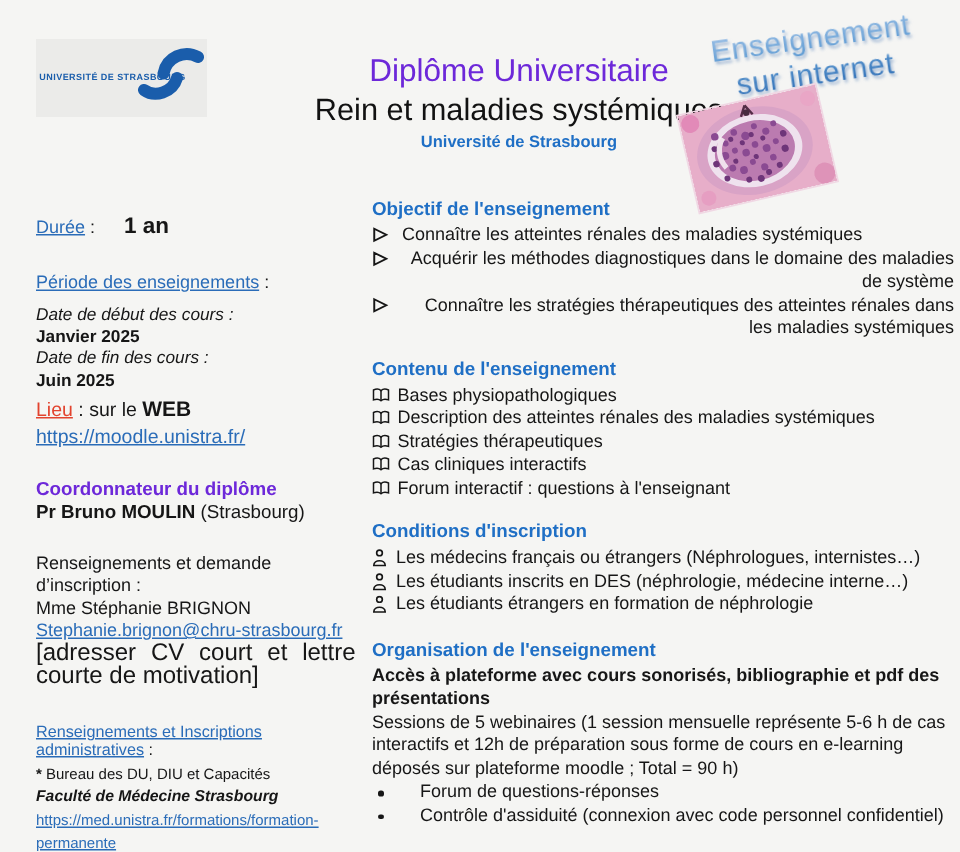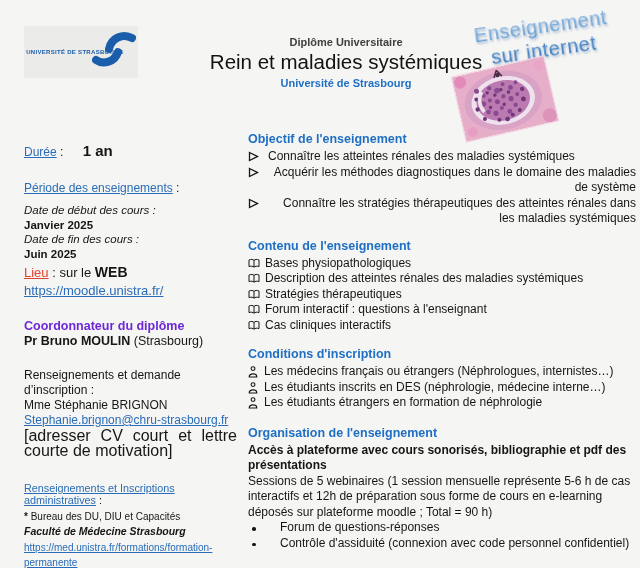--- a/index.html
+++ b/index.html
@@ -13,21 +13,21 @@
     position:absolute; left:24px; top:26px; width:114px; height:52px;
     background:#ebebe9; display:flex; align-items:center; justify-content:center; gap:2px;
   }
   .logo-text{
     font-size:6px; font-weight:bold; color:#1a5dab; letter-spacing:.3px; white-space:nowrap;
   }
   .logo-mark{ margin-left:-34px; margin-top:-2px;}
   .titleblock{
     position:absolute; left:186px; top:36px; width:320px; text-align:center;
   }
-  .title-small{ font-size:11px; font-weight:bold; color:#404040; }
+  .title-small{ font-size:21px; font-weight:normal; color:#6d28d9; }
   .title-main{ font-size:20.5px; color:#121212; margin-top:2px; }
   .title-sub{ font-size:11px; font-weight:bold; color:#1f6fc5; margin-top:3px; }
   .banner{
     position:absolute; left:462px; top:14px; width:160px; text-align:center;
     transform:rotate(-8deg);
     font-size:20px; line-height:24px; letter-spacing:.5px;
     background:linear-gradient(#9cc0e6 0%, #5e9bd3 45%, #2f6db4 100%);
     -webkit-background-clip:text; background-clip:text; color:transparent;
     filter:drop-shadow(1.5px 2px 1px rgba(130,160,200,.75));
   }
@@ -247,30 +247,30 @@
         </span>
       <span>Stratégies thérapeutiques</span>
     </div>
     <div class="brow">
       <span class="bicon book">
           <svg width="12" height="11" viewBox="0 0 12 11">
             <path d="M1 2 C3 1 5 1.4 6 2.4 C7 1.4 9 1 11 2 L11 8.6 C9 7.8 7 8.2 6 9.2 C5 8.2 3 7.8 1 8.6 Z" fill="none" stroke="#161616" stroke-width="1"></path>
             <line x1="6" y1="2.4" x2="6" y2="9.2" stroke="#161616" stroke-width="1"></line>
           </svg>
         </span>
+      <span>Cas cliniques interactifs</span>
+    </div>
+    <div class="brow">
+      <span class="bicon book">
+          <svg width="12" height="11" viewBox="0 0 12 11">
+            <path d="M1 2 C3 1 5 1.4 6 2.4 C7 1.4 9 1 11 2 L11 8.6 C9 7.8 7 8.2 6 9.2 C5 8.2 3 7.8 1 8.6 Z" fill="none" stroke="#161616" stroke-width="1"></path>
+            <line x1="6" y1="2.4" x2="6" y2="9.2" stroke="#161616" stroke-width="1"></line>
+          </svg>
+        </span>
       <span>Forum interactif : questions à l'enseignant</span>
-    </div>
-    <div class="brow">
-      <span class="bicon book">
-          <svg width="12" height="11" viewBox="0 0 12 11">
-            <path d="M1 2 C3 1 5 1.4 6 2.4 C7 1.4 9 1 11 2 L11 8.6 C9 7.8 7 8.2 6 9.2 C5 8.2 3 7.8 1 8.6 Z" fill="none" stroke="#161616" stroke-width="1"></path>
-            <line x1="6" y1="2.4" x2="6" y2="9.2" stroke="#161616" stroke-width="1"></line>
-          </svg>
-        </span>
-      <span>Cas cliniques interactifs</span>
     </div>
 
     <div class="sec-h gap2">Conditions d'inscription</div>
     <div class="brow">
       <span class="bicon person">
           <svg width="10" height="12" viewBox="0 0 10 12">
             <circle cx="5" cy="2.6" r="1.9" fill="none" stroke="#161616" stroke-width="1.1"></circle>
             <path d="M1.2 11 C1.2 6.8 8.8 6.8 8.8 11 Z" fill="none" stroke="#161616" stroke-width="1.1"></path>
           </svg>
         </span>

